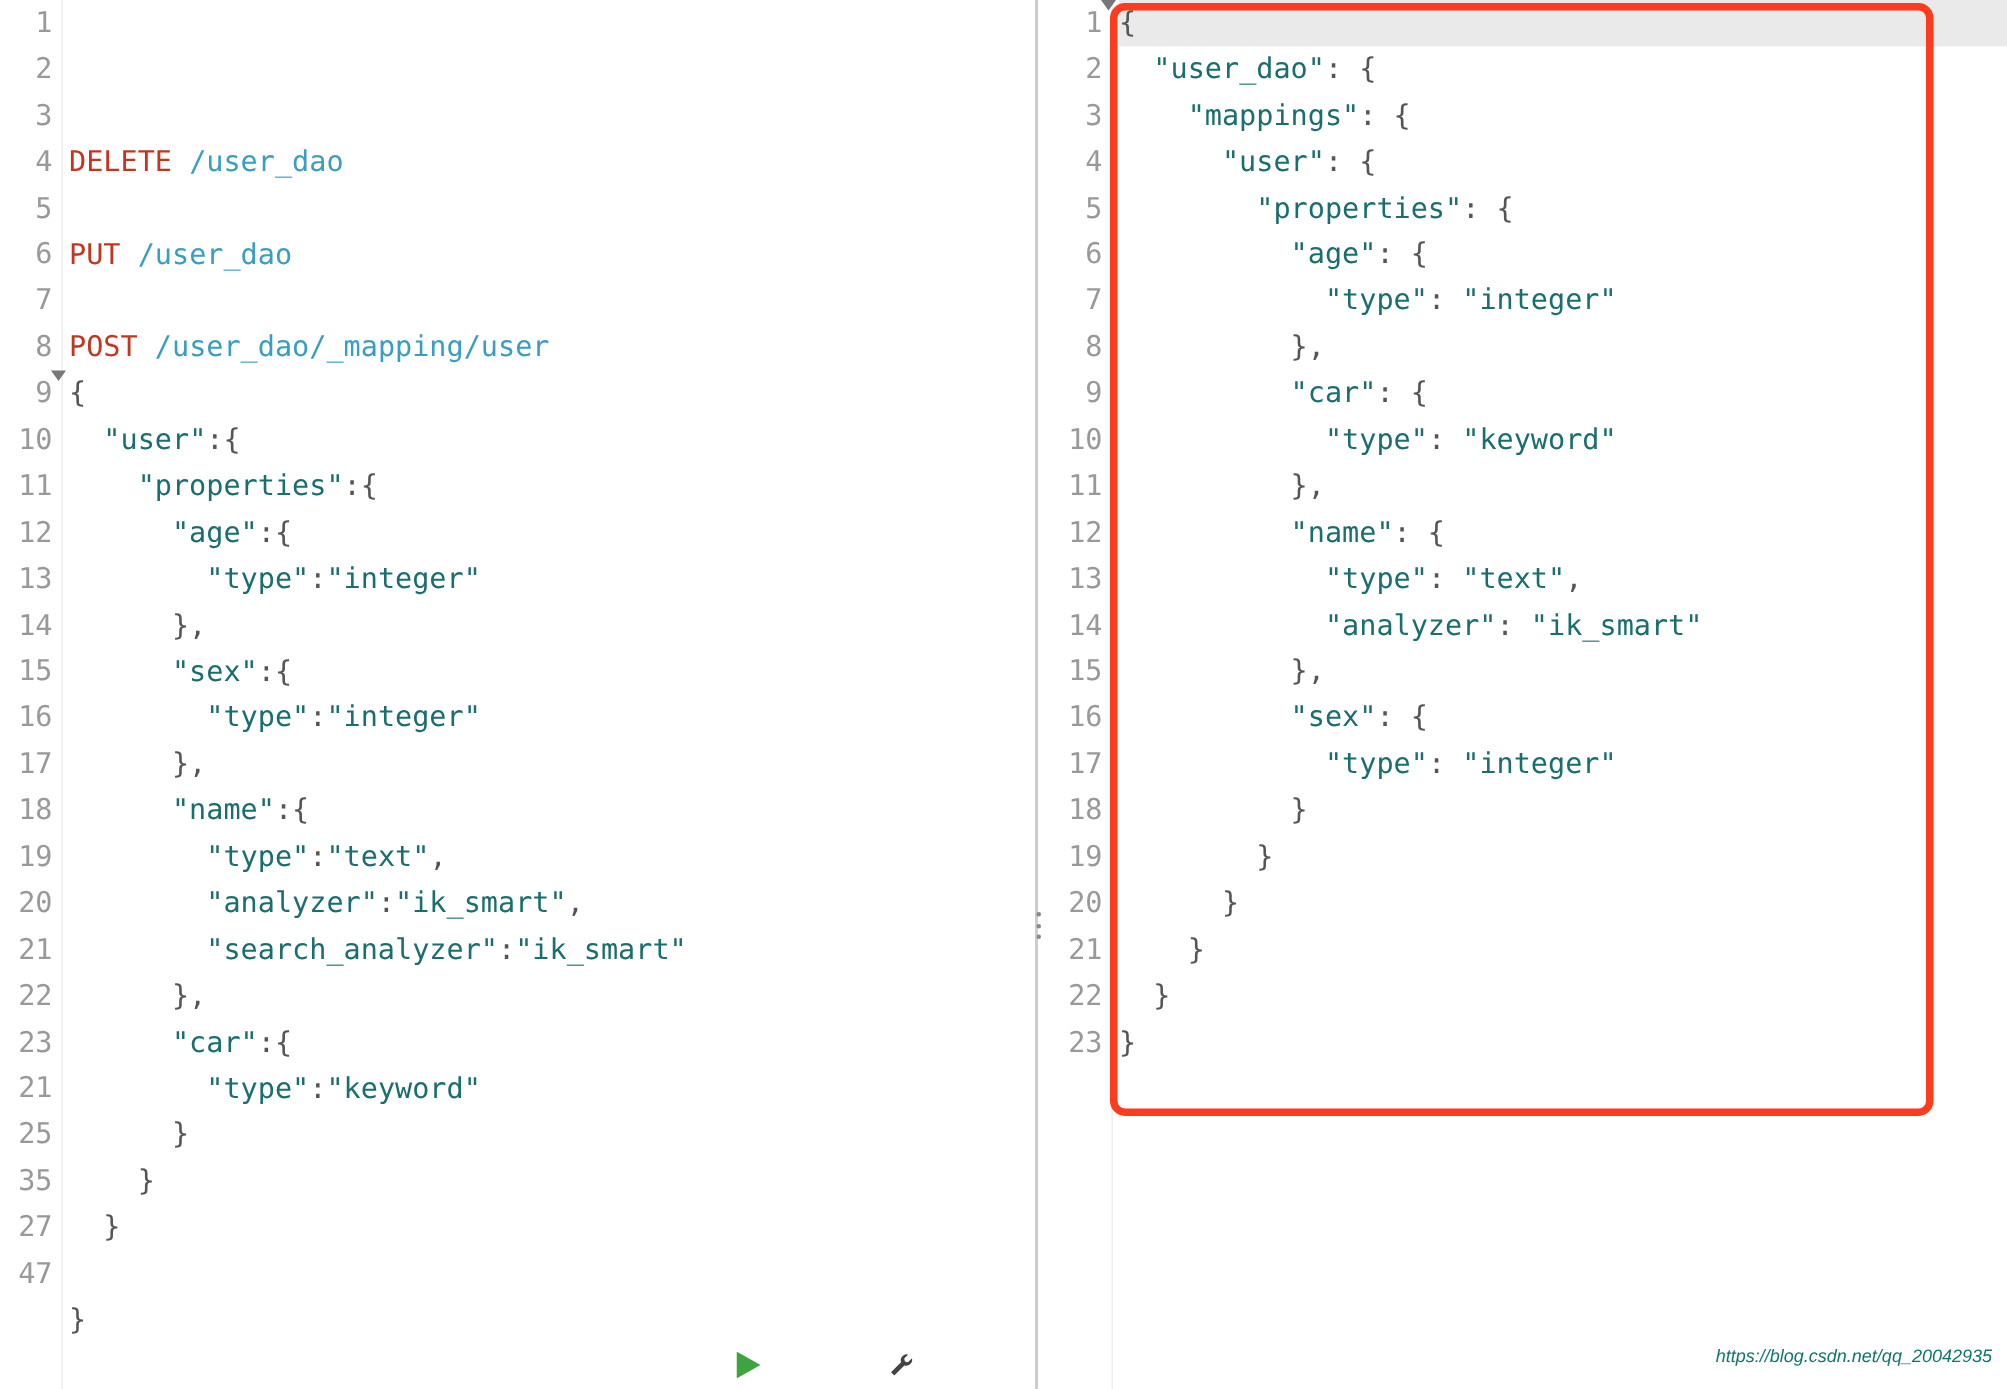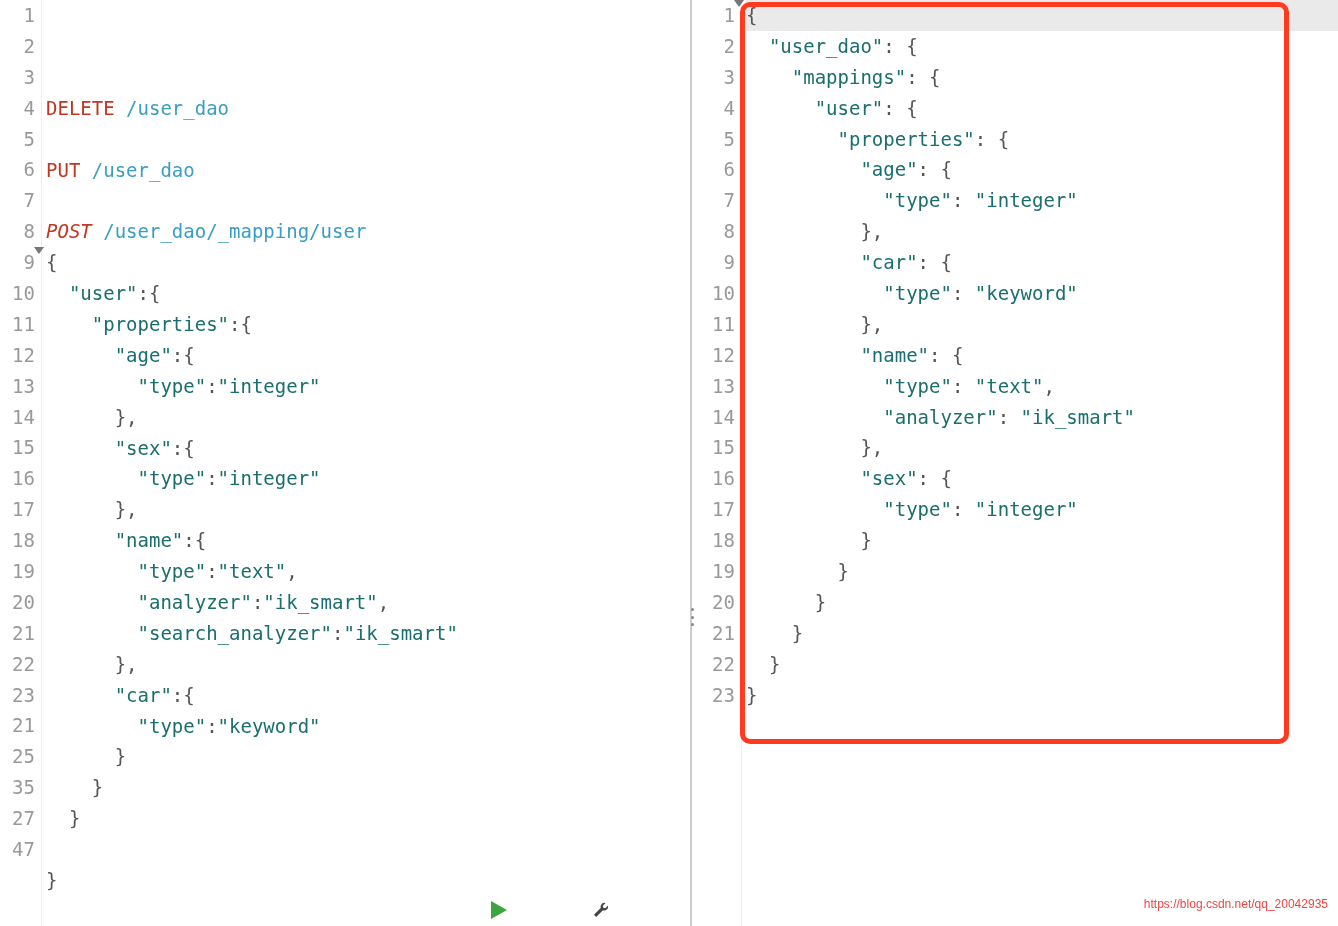--- a/index.html
+++ b/index.html
@@ -34,21 +34,21 @@
 .code {
   flex: 1;
   white-space: pre;
   padding-left: 4px;
   position: relative;
 }
 .code .line { display: block; height: 30.9px; }
 .code .line.active { background: #eaeaea; }
 .tok-method-del { color: #c23621; }
 .tok-method-put { color: #c23621; text-align: right; }
-.tok-method-post { color: #c23621; font-style: italic; }
+.tok-method-post { color: #c23621; }
 .tok-url { color: #3a9ec2; }
 .tok-punc { color: #555; }
 .tok-key { color: #1a6e6e; } 
 .tok-str { color: #1a6e6e; }
 .fold-caret {
   display: inline-block;
   width: 0; height: 0;
   border-left: 5px solid transparent;
   border-right: 5px solid transparent;
   border-top: 7px solid #777;
@@ -69,23 +69,24 @@
 .highlight-box {
   position: absolute;
   border: 5px solid #ff3b1f;
   border-radius: 10px;
   pointer-events:none;
 }
 .watermark {
   position: absolute;
   right: 10px;
   bottom: 6px;
-  color: #ef4444;
+  color: #0f766e;
   font-size: 12px;
   font-family: Arial, sans-serif;
+  font-style: italic;
 }
 .splitter-handle{
   position:absolute;
   left: 689px;
   top: 608px;
   width:6px;
   height:18px;
   display:flex;
   flex-direction:column;
   justify-content:space-between;

